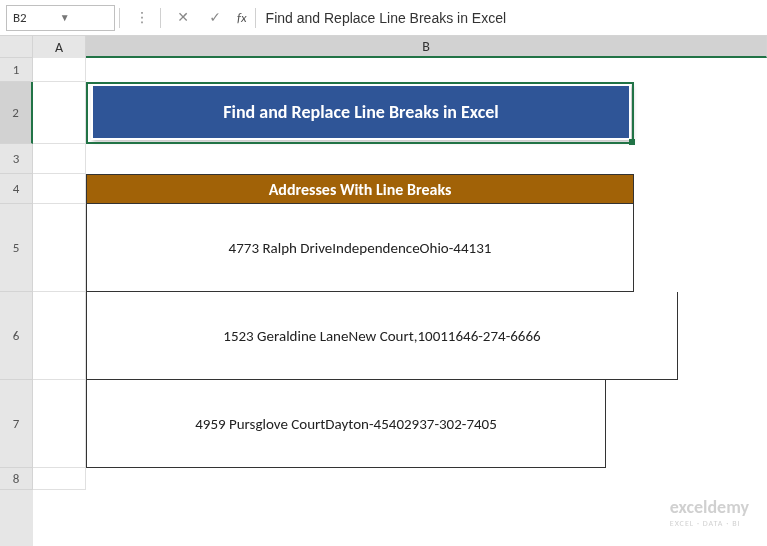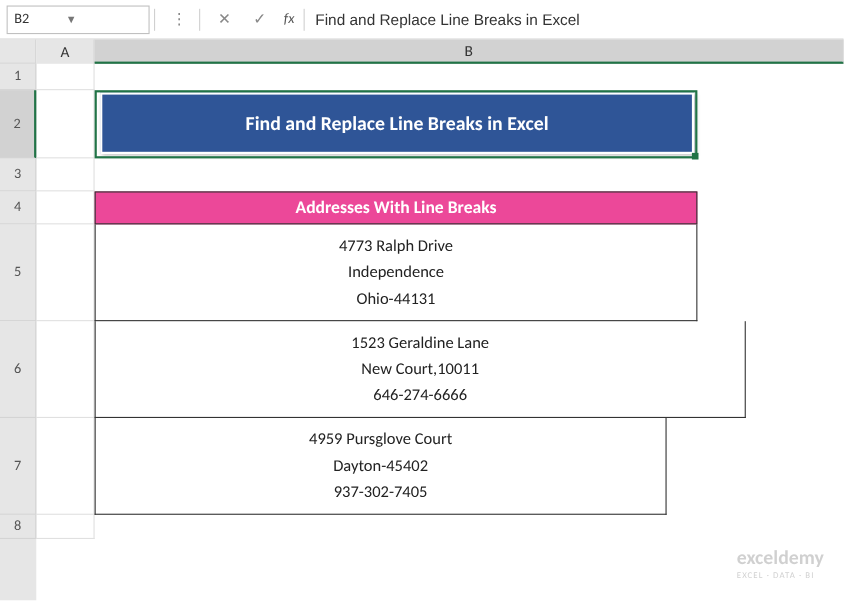--- a/index.html
+++ b/index.html
@@ -15,21 +15,21 @@
   }
   .formula-bar {
     display: flex;
     align-items: center;
     height: 36px;
     border-bottom: 1px solid #d4d4d4;
     background: #fff;
     padding: 0 6px;
   }
   .name-box {
-    width: 130px;
+    width: 109px;
     height: 26px;
     border: 1px solid #c0c0c0;
     display: flex;
     align-items: center;
     padding: 0 6px;
     font-size: 13px;
     background: #fff;
     gap: 33px;
   }
   .name-box .dd { color: #777; font-size: 10px; }
@@ -107,36 +107,35 @@
     pointer-events: none;
   }
   .fill-handle {
     position: absolute;
     width: 6px; height: 6px;
     background: #217346;
     right: -3px; bottom: -3px;
   }
   .subheader {
     position: absolute;
-    background: #ec4899;
+    background: #a16207;
     color: #fff;
     font-weight: bold;
     font-size: 16px;
     display: flex;
     align-items: center;
     justify-content: center;
     border: 1px solid #333;
   }
   .data-cell {
     position: absolute;
     border-left: 1px solid #333;
     border-right: 1px solid #333;
     border-bottom: 1px solid #333;
     display: flex;
-    flex-direction: column;
     align-items: center;
     justify-content: center;
     font-size: 15px;
     line-height: 1.6;
     color: #222;
   }
   .watermark {
     position: absolute;
     right: 18px;
     bottom: 18px;

